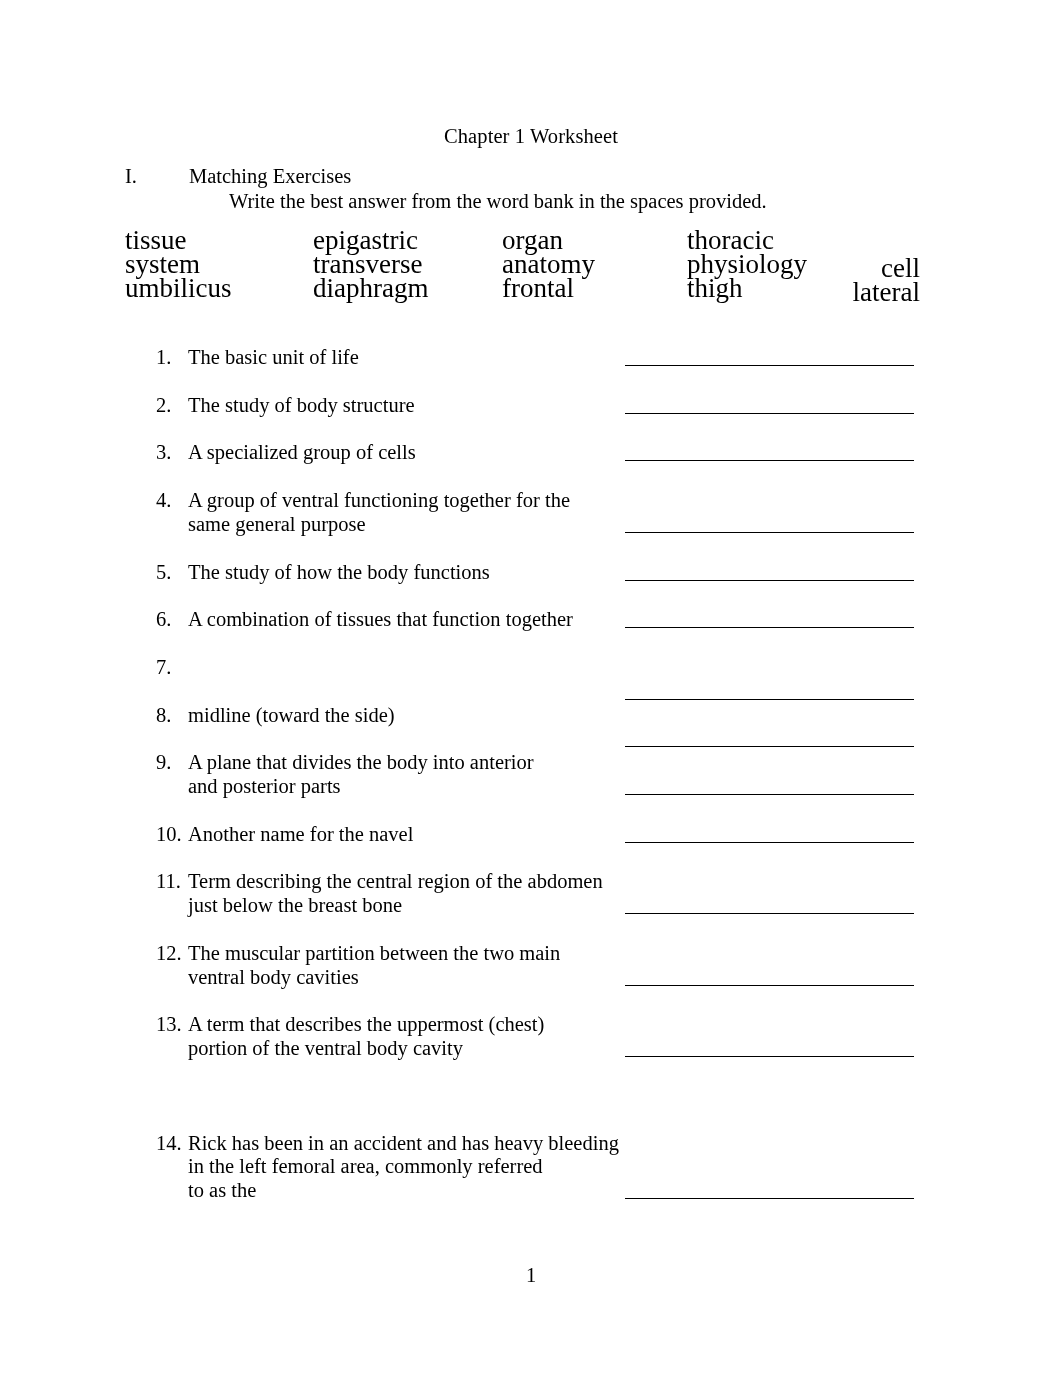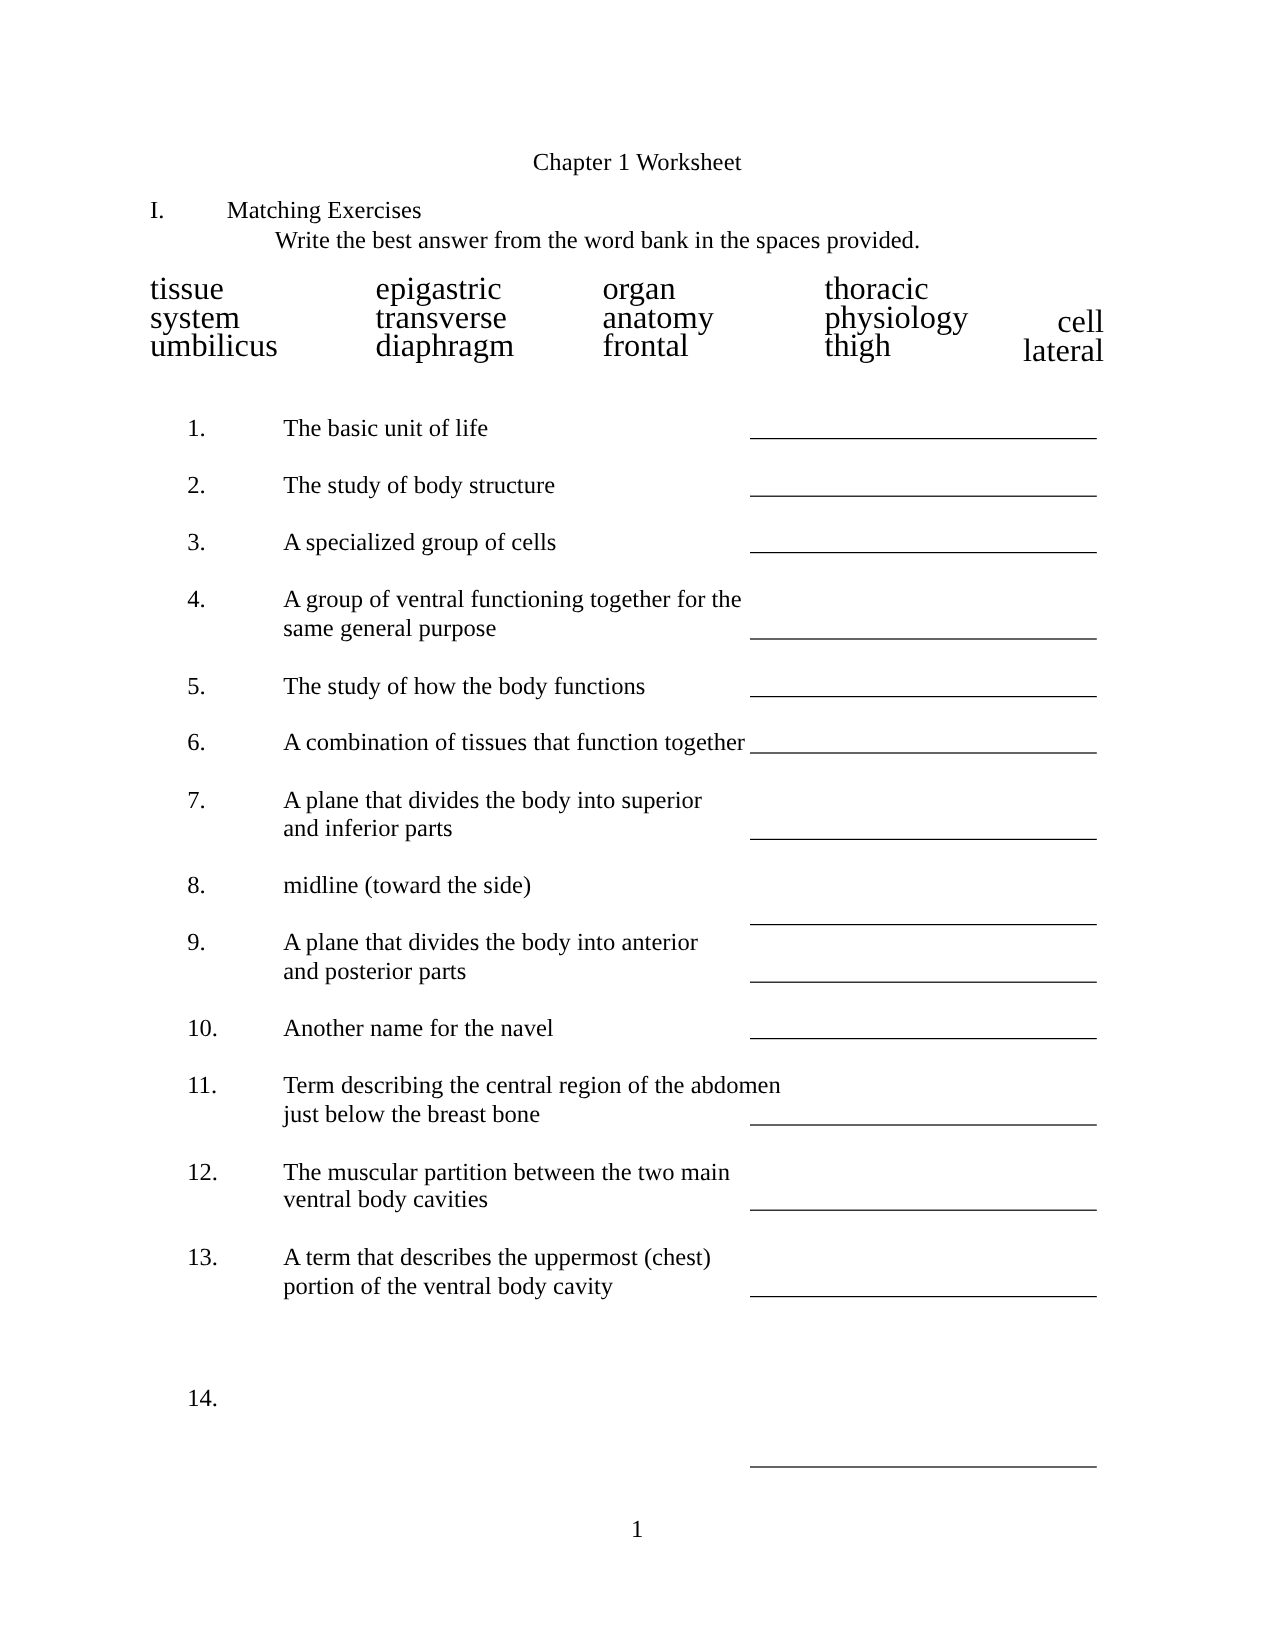--- a/index.html
+++ b/index.html
@@ -100,21 +100,20 @@
     top: 0;
     width: 32px;
     text-align: left;
   }
   .mi-text {
     margin-left: 63px;
     width: 430px;
   }
   .mi-text div {
     white-space: nowrap;
-    margin-left: 48px;
   }
   .answer-blank {
     position: absolute;
     left: 500px;
     width: 289px;
     border-bottom: 1.6px solid #000000;
     height: 0;
   }
 
   
@@ -215,24 +214,20 @@
       <div class="match-item">
         <span class="mi-num">6.</span>
         <div class="mi-text">
           <div>A combination of tissues that function together</div>
         </div>
         <div class="answer-blank" style="top: 19px;"></div>
       </div>
       <div class="gap-sm"></div>
       <div class="match-item">
         <span class="mi-num">7.</span>
-        <div class="mi-text">
-          <div>A plane that divides the body into superior</div>
-          <div>and inferior parts</div>
-        </div>
         <div class="answer-blank" style="top: 42.7px;"></div>
       </div>
       <div class="gap-sm"></div>
       <div class="match-item">
         <span class="mi-num">8.</span>
         <div class="mi-text">
           <div>midline (toward the side)</div>
         </div>
         <div class="answer-blank" style="top: 42.7px;"></div>
       </div>
@@ -276,19 +271,24 @@
         <span class="mi-num">13.</span>
         <div class="mi-text">
           <div>A term that describes the uppermost (chest)</div>
           <div>portion of the ventral body cavity</div>
         </div>
         <div class="answer-blank" style="top: 42.7px;"></div>
       </div>
       <div class="gap-lg"></div>
       <div class="match-item">
         <span class="mi-num">14.</span>
+        <div class="mi-text">
+          <div>Rick has been in an accident and has heavy bleeding</div>
+          <div>in the left femoral area, commonly referred</div>
+          <div>to as the</div>
+        </div>
         <div class="answer-blank" style="top: 66.4px;"></div>
       </div>
     </div>
 
   <div class="page-number">1</div>
 
 </div>
 
 </body></html>

